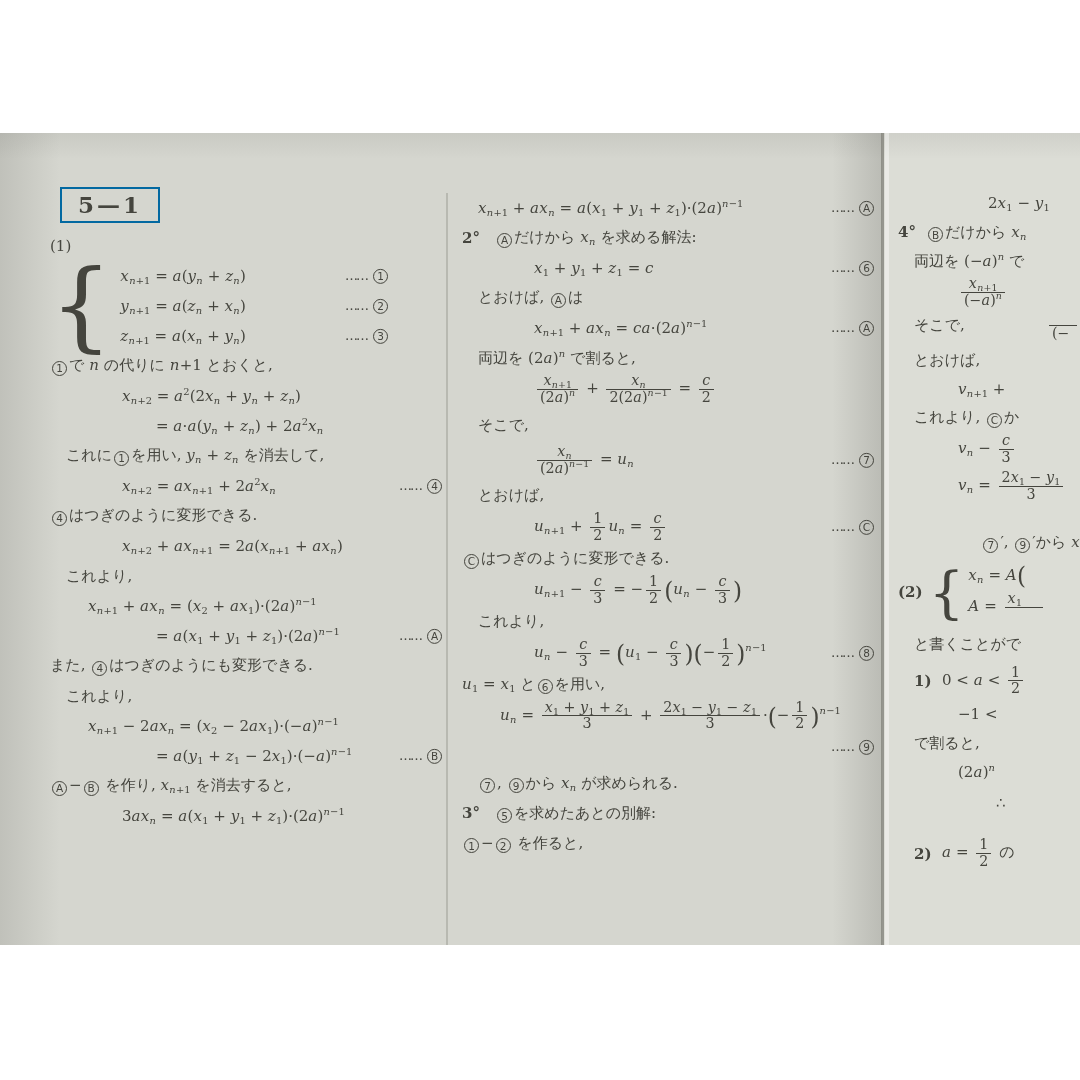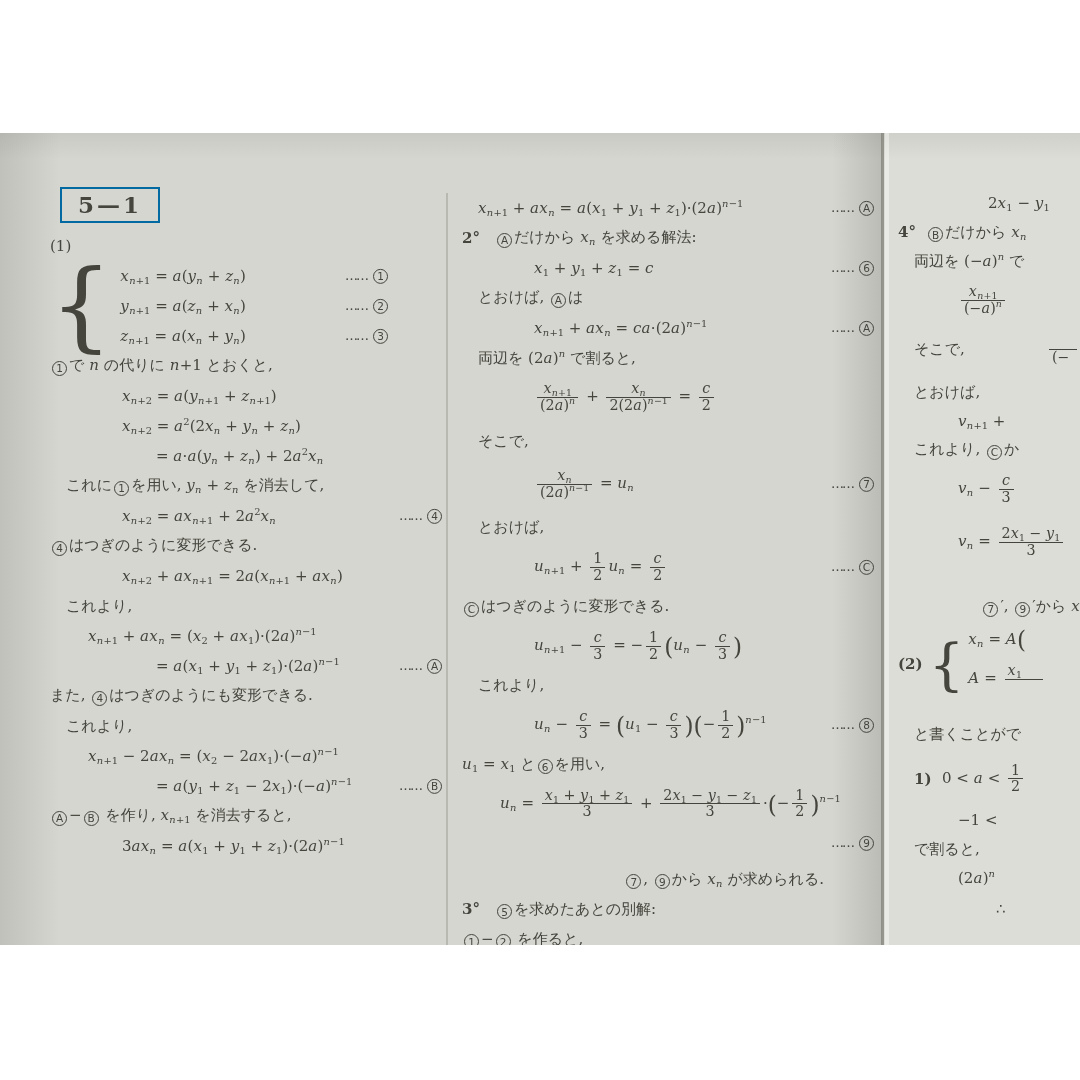--- a/index.html
+++ b/index.html
@@ -57,21 +57,21 @@
   .a15{padding-left:44px}
   .a2{padding-left:78px}
   .a2r{padding-left:66px}
   .a3{padding-left:112px}
   .a3r{padding-left:104px}
   .ar2{padding-left:96px}
 
   .math i{font-style:italic;letter-spacing:.3px}
   sub{font-size:66%;vertical-align:-0.3em;line-height:0}
   sup{font-size:66%;vertical-align:0.62em;line-height:0}
-  .frac{display:inline-block;vertical-align:middle;text-align:center;margin:8px 3px;line-height:1.12;font-size:.95em}
+  .frac{display:inline-block;vertical-align:middle;text-align:center;margin:0 3px;line-height:1.12;font-size:.95em}
   .fnum{display:block;border-bottom:1.2px solid currentColor;padding:0 3px}
   .fden{display:block;padding:0 3px}
   .bigp{font-size:155%;font-style:normal;vertical-align:middle;line-height:.85;font-weight:300}
 
   .marker{font-weight:bold;margin-right:9px;min-width:24px;flex:none;font-size:15px;font-style:normal}
   .col-right .marker{min-width:22px;margin-right:6px}
 
   .lbl{position:absolute;right:2px;top:50%;transform:translateY(-50%);
        display:inline-flex;align-items:center;font-size:13px}
   .leader{letter-spacing:-2px;margin-right:4px}
@@ -135,23 +135,20 @@
                 <span class="circ">3</span>
               </span>
             </div>
           </span>
         </span>
       </div>
       <div class="line a0">
         <span class="math"><span class="circ">1</span>で <i>n</i> の代りに <i>n</i>+1 とおくと,</span>
       </div>
       <div class="line a2">
-        <span class="math"><i>x</i><sub><i>n</i>+2</sub> = <i>a</i>(<i>y</i><sub><i>n</i>+1</sub> + <i>z</i><sub><i>n</i>+1</sub>)</span>
-      </div>
-      <div class="line a2">
         <span class="math"><i>x</i><sub><i>n</i>+2</sub> = <i>a</i><sup>2</sup>(2<i>x</i><sub><i>n</i></sub> + <i>y</i><sub><i>n</i></sub> + <i>z</i><sub><i>n</i></sub>)</span>
       </div>
       <div class="line a3">
         <span class="math">= <i>a</i>·<i>a</i>(<i>y</i><sub><i>n</i></sub> + <i>z</i><sub><i>n</i></sub>) + 2<i>a</i><sup>2</sup><i>x</i><sub><i>n</i></sub></span>
       </div>
       <div class="line a1">
         <span class="math">これに<span class="circ">1</span>を用い, <i>y</i><sub><i>n</i></sub> + <i>z</i><sub><i>n</i></sub> を消去して,</span>
       </div>
       <div class="line a2">
         <span class="math"><i>x</i><sub><i>n</i>+2</sub> = <i>ax</i><sub><i>n</i>+1</sub> + 2<i>a</i><sup>2</sup><i>x</i><sub><i>n</i></sub></span>
@@ -279,21 +276,21 @@
       <div class="line a15">
         <span class="math"><i>u</i><sub><i>n</i></sub> = <span class="frac"><span class="fnum"><i>x</i><sub>1</sub> + <i>y</i><sub>1</sub> + <i>z</i><sub>1</sub></span><span class="fden">3</span></span> + <span class="frac"><span class="fnum">2<i>x</i><sub>1</sub> − <i>y</i><sub>1</sub> − <i>z</i><sub>1</sub></span><span class="fden">3</span></span>·<span class="bigp">(</span>−<span class="frac"><span class="fnum">1</span><span class="fden">2</span></span><span class="bigp">)</span><sup><i>n</i>−1</sup></span>
       </div>
       <div class="line a0">
         <span class="math"></span>
         <span class="lbl">
           <span class="leader">……</span>
           <span class="circ">9</span>
         </span>
       </div>
-      <div class="line a1" style="margin-top: 6px; justify-content: flex-end;">
+      <div class="line a1" style="margin-top: 6px;">
         <span class="math"><span class="circ">7</span>, <span class="circ">9</span>から <i>x</i><sub><i>n</i></sub> が求められる.</span>
       </div>
       <div class="line a0">
         <span class="marker">3°</span>
         <span class="math"><span class="circ">5</span>を求めたあとの別解:</span>
       </div>
       <div class="line a0">
         <span class="math"><span class="circ">1</span>−<span class="circ">2</span> を作ると,</span>
       </div>
     </div>
@@ -340,21 +337,21 @@
           <span class="sysrows">
             <div class="sysrow">
               <span class="math"><i>x</i><sub><i>n</i></sub> = <i>A</i><span class="bigp">(</span></span>
             </div>
             <div class="sysrow">
               <span class="math"><i>A</i> = <span class="frac"><span class="fnum"><i>x</i><sub>1</sub>&nbsp;&nbsp;&nbsp;&nbsp;</span><span class="fden">&nbsp;</span></span></span>
             </div>
           </span>
         </span>
       </div>
-      <div class="line a1" style="margin-top: 16px; text-align: center;">
+      <div class="line a1" style="margin-top: 6px; text-align: center;">
         <span class="math">と書くことがで</span>
       </div>
       <div class="line a1" style="margin-top: 6px;">
         <span class="marker">1)</span>
         <span class="math">0 &lt; <i>a</i> &lt; <span class="frac"><span class="fnum">1</span><span class="fden">2</span></span></span>
       </div>
       <div class="line a2r" style="margin-top: 2px;">
         <span class="math">−1 &lt;</span>
       </div>
       <div class="line a1">

